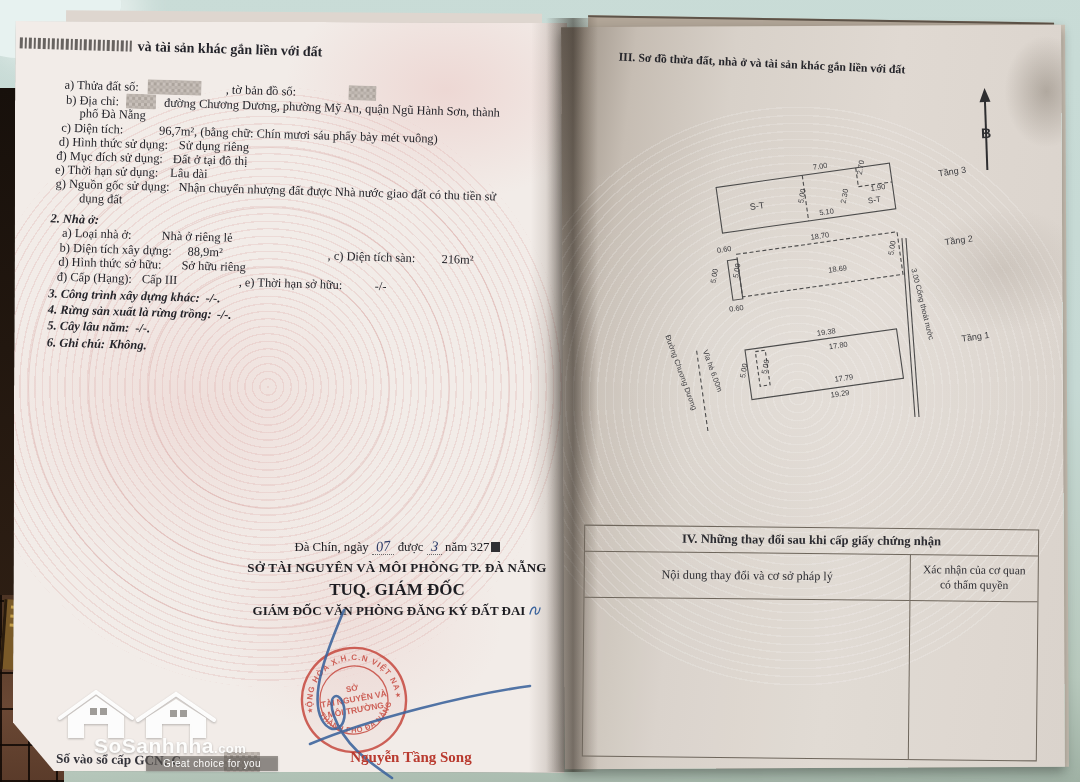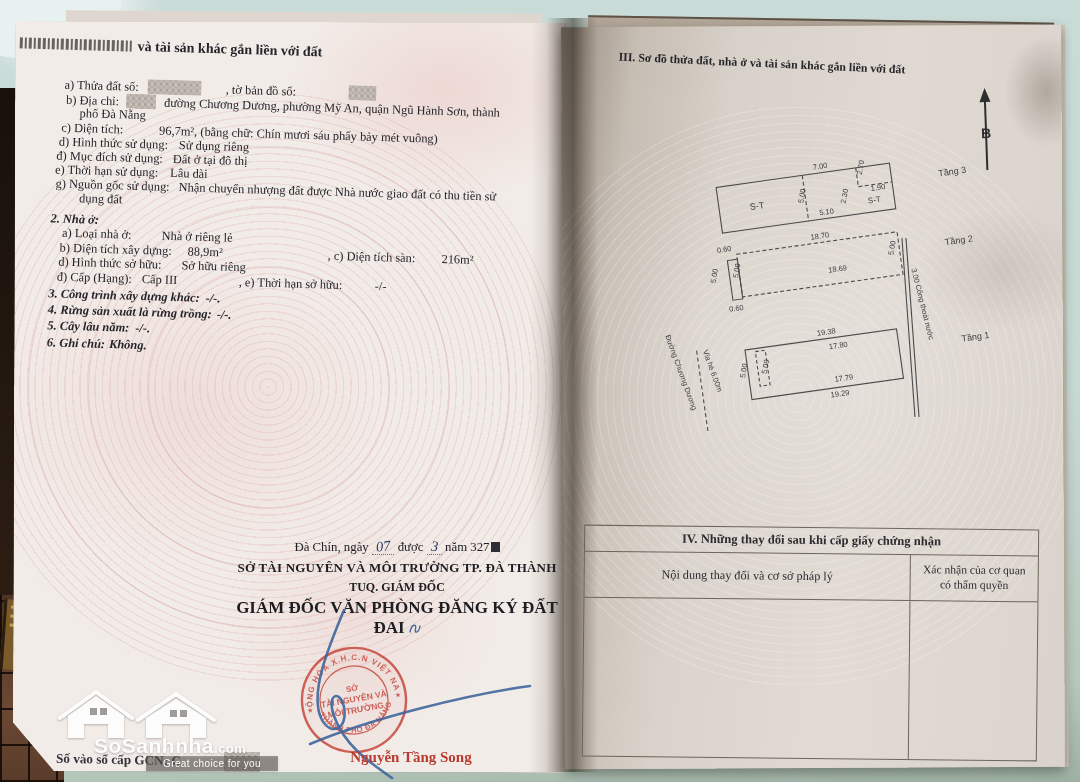--- a/index.html
+++ b/index.html
@@ -49,22 +49,22 @@
   .blurline{display:inline-block;width:112px;height:11px;vertical-align:-1px;margin-right:6px;
      background:repeating-linear-gradient(90deg,#45413f 0 2.6px,rgba(69,65,63,0) 2.6px 4.6px);
      filter:blur(.7px);opacity:.8;}
   .redact{display:inline-block;height:15px;vertical-align:-3px;border-radius:1px;
      background:conic-gradient(#b7afa9 25%,#c9c1bb 0 50%,#aca49d 0 75%,#c2bab3 0) 0 0/6px 6px;}
   .dotted{border-bottom:1.4px dotted #6a6a6a;padding:0 4px;}
   .hand{font-style:italic;font-size:14.5px;color:#2c3a66;display:inline-block;}
   .issue{left:232px;top:538px;width:330px;text-align:center;color:#1d1d22;}
   .issue .r1{font-size:12.8px;}
   .issue .r2{font-size:13px;font-weight:bold;margin-top:5px;letter-spacing:.2px;}
-  .issue .r3{font-size:12px;font-weight:bold;margin-top:4px;}
-  .issue .r4{font-size:17px;font-weight:bold;margin-top:3px;}
+  .issue .r3{font-size:17px;font-weight:bold;margin-top:4px;}
+  .issue .r4{font-size:13px;font-weight:bold;margin-top:3px;}
   .yearbox{display:inline-block;width:9px;height:10px;background:#2f2f33;vertical-align:-1px;margin-left:1px;}
   .signer{left:336px;top:749px;width:150px;text-align:center;color:#b93a2f;font-weight:bold;font-size:15px;}
   .gcn{left:56px;top:752px;font-size:13.2px;font-weight:bold;color:#33333a;transform:rotate(1.2deg);}
   
   .rtitle{left:601px;top:56px;width:322px;text-align:center;font-size:11.8px;font-weight:bold;color:#26262b;
      transform:rotate(2.6deg);}
   .tbl{left:583px;top:527px;width:453px;height:230px;border:1px solid #6e665c;transform:rotate(.6deg);
      display:grid;grid-template-columns:325px 1fr;grid-template-rows:26px 46px 1fr;color:#2c2c31;background:rgba(255,255,255,.06);}
   .tbl .cap{grid-column:1/3;border-bottom:1px solid #6e665c;display:flex;align-items:center;justify-content:center;
      font-size:12.6px;font-weight:bold;}
@@ -133,21 +133,21 @@
     <div class="ln" style="left:22px;top:234px;"><span>đ) Cấp (Hạng):</span><span style="margin-left:10px;">Cấp III</span><span class="abs" style="left:182px;">, e) Thời hạn sở hữu:</span><span class="abs" style="left:318px;">-/-</span></div>
 
     <div class="ln b i" style="left:14px;top:251px;"><span>3. Công trình xây dựng khác:</span><span style="margin-left:6px;">-/-.</span></div>
     <div class="ln b i" style="left:14px;top:267px;"><span>4. Rừng sản xuất là rừng trồng:</span><span style="margin-left:5px;">-/-.</span></div>
     <div class="ln b i" style="left:14px;top:283px;"><span>5. Cây lâu năm:</span><span style="margin-left:6px;">-/-.</span></div>
     <div class="ln b i" style="left:14px;top:300px;"><span>6. Ghi chú:</span><span style="margin-left:4px;">Không.</span></div>
   </div>
 
   <div class="abs issue">
     <div class="r1"><span>Đà Chín, ngày</span> <span class="dotted"><span class="hand" style="transform:rotate(-6deg);">07</span></span> <span>được</span> <span class="dotted"><span class="hand" style="transform:rotate(4deg);">3</span></span> <span>năm 327</span><span class="yearbox"></span></div>
-    <div class="r2">SỞ TÀI NGUYÊN VÀ MÔI TRƯỜNG TP. ĐÀ THÀNH</div>
+    <div class="r2">SỞ TÀI NGUYÊN VÀ MÔI PHÒNG TP. ĐÀ NẴNG</div>
     <div class="r3">TUQ. GIÁM ĐỐC</div>
     <div class="r4"><span>GIÁM ĐỐC VĂN PHÒNG ĐĂNG KÝ ĐẤT ĐAI</span><svg width="13" height="15" viewBox="0 0 13 15" style="vertical-align:-3px;margin-left:3px;">
           <path d="M2,11 C4,2 9,3 7.5,8 C6,13 11,12 12,5" fill="none" stroke="#3b639c" stroke-width="1.3" stroke-linecap="round"></path>
         </svg></div>
   </div>
 
   <svg class="abs" style="left:299px;top:645px;" width="110" height="110" viewBox="0 0 110 110">
     <g transform="rotate(-10 55 55)" opacity=".85">
       <circle cx="55" cy="55" r="52" fill="rgba(210,90,80,.06)" stroke="#c6483e" stroke-width="2.4"></circle>
       <circle cx="55" cy="55" r="34" fill="none" stroke="#c6483e" stroke-width="1.3"></circle>

